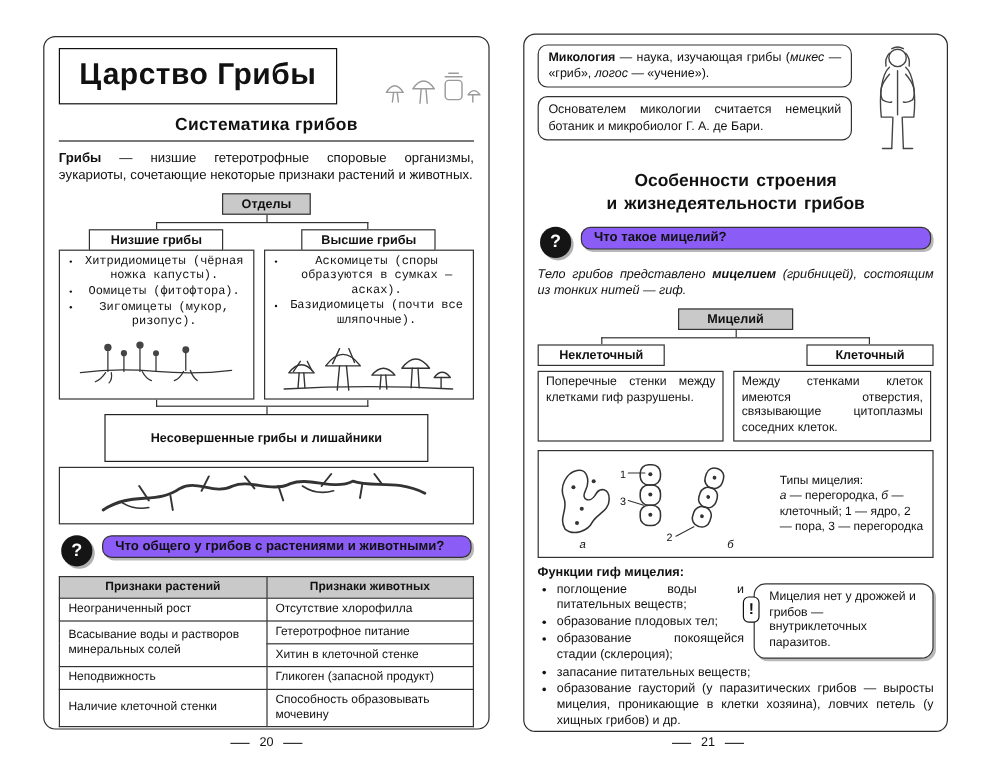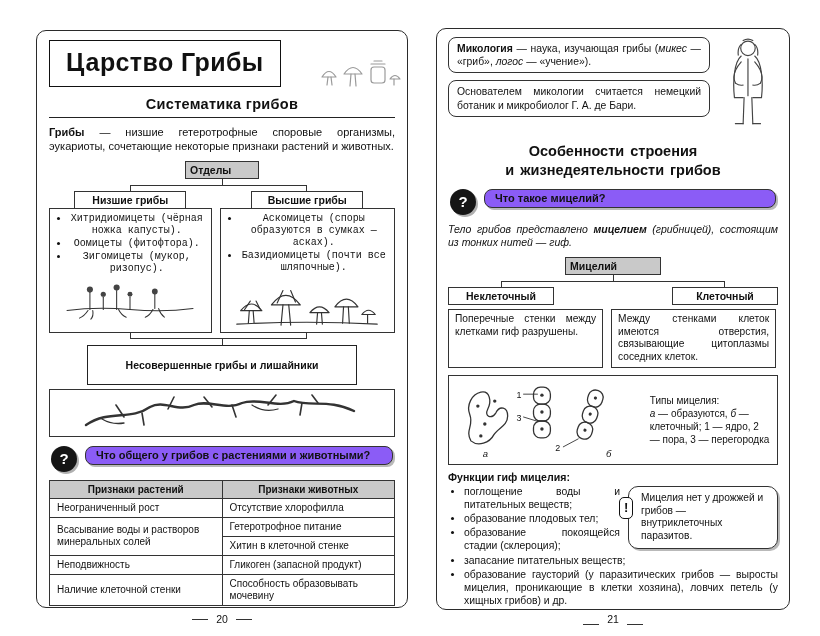--- a/index.html
+++ b/index.html
@@ -3,35 +3,35 @@
 <meta charset="utf-8">
 <style>
   * { box-sizing: border-box; margin: 0; padding: 0; }
   html,body { width:820px; height:636px; background:#fff; font-family:"Liberation Sans", sans-serif; color:#111; position:relative; overflow:hidden; }
 
   .page { position:absolute; background:#fff; border:1.4px solid #2b2b2b; border-radius:10px; overflow:hidden; }
   #left-page  { left:36px;  top:30px; width:372px; height:578px; padding:8px 12px; }
   #right-page { left:436px; top:28px; width:354px; height:582px; padding:8px 11px; }
 
   
-  .gray-node { background:#c9c9c9; border:1.1px solid #333; font-weight:bold; font-size:10.5px; padding:2px 4px; }
+  .gray-node { background:#c9c9c9; border:1.1px solid #333; text-align:center; font-weight:bold; font-size:10.5px; padding:2px 4px; }
   .stub  { width:0; border-left:1.1px solid #333; height:6px; margin:0 auto; }
   .split-down { height:6px; border:1.1px solid #333; border-bottom:none; }
   .split-up   { height:6px; border:1.1px solid #333; border-top:none; }
   .qbar { display:flex; align-items:flex-start; gap:8px; margin:9px 2px 8px; }
   .q-icon { flex:0 0 26px; width:26px; height:26px; border-radius:50%; background:#151515; color:#fff;
             font-weight:bold; font-size:15px; display:flex; align-items:center; justify-content:center;
             box-shadow:2px 2px 0 #b0b0b0; }
   .q-box { flex:1; background:#8b5cf6; border:1.1px solid #333; border-radius:8px; padding:2px 10px;
            font-weight:bold; font-size:11px; line-height:1.25; box-shadow:2px 2px 0 #b9b9b9; }
   .it { font-style:italic; }
   .pagenum { position:absolute; top:613px; font-size:10.5px; display:flex; align-items:center; justify-content:center; gap:8px; }
   .pagenum .dash { width:16px; border-top:1px solid #333; height:0; }
   #pn-left  { left:36px;  width:372px; }
-  #pn-right { left:436px; width:354px;align-items:flex-end; }
+  #pn-right { left:413px; width:354px; }
 
   
   .title-box { display:inline-block; border:1.6px solid #111; padding:7px 16px 9px; font-size:25px; font-weight:bold;
                letter-spacing:0.4px; margin:1px 0 6px; background:#fff; position:relative; z-index:2; }
   .doodles { position:absolute; right:5px; top:18px; }
   .sec-head { text-align:center; font-weight:bold; font-size:14.5px; padding-bottom:5px; border-bottom:1.2px solid #222; margin:3px 0 7px; letter-spacing:0.3px; }
   .intro { font-size:11px; line-height:1.3; text-align:justify; }
   #otdel-node { width:74px; margin:7px auto 0; }
   #ltree-split { width:51%; margin-left:23.5%; }
   .cols { display:flex; gap:8px; align-items:stretch; }
@@ -272,21 +272,21 @@
       </g>
       <path d="M69,15 L83,15 M69,38 L82,42 M109,68 L124,60" stroke-width="0.9"></path>
       <text x="62" y="19" font-size="9" fill="#111" stroke="none">1</text>
       <text x="62" y="42" font-size="9" fill="#111" stroke="none">3</text>
       <text x="101" y="72" font-size="9" fill="#111" stroke="none">2</text>
       <text x="28" y="78" font-size="9.5" font-style="italic" fill="#111" stroke="none">а</text>
       <text x="152" y="78" font-size="9.5" font-style="italic" fill="#111" stroke="none">б</text>
     </svg>
     <div class="fig-caption">
       <div>Типы мицелия:</div>
-      <div><span class="it">а</span><span> — образуются, </span><span class="it">б</span><span> — клеточный; 1 — ядро, 2 — пора, 3 — перегородка</span></div>
+      <div><span class="it">а</span><span> — перегородка, </span><span class="it">б</span><span> — клеточный; 1 — ядро, 2 — пора, 3 — перегородка</span></div>
     </div>
   </div>
 
   <div class="fn-wrap">
     <div class="fn-head">Функции гиф мицелия:</div>
     <div class="note-float">
       <span class="note-bang">!</span>
       <span>Мицелия нет у дрожжей и грибов — внутриклеточных паразитов.</span>
     </div>
     <ul class="fn-list">

